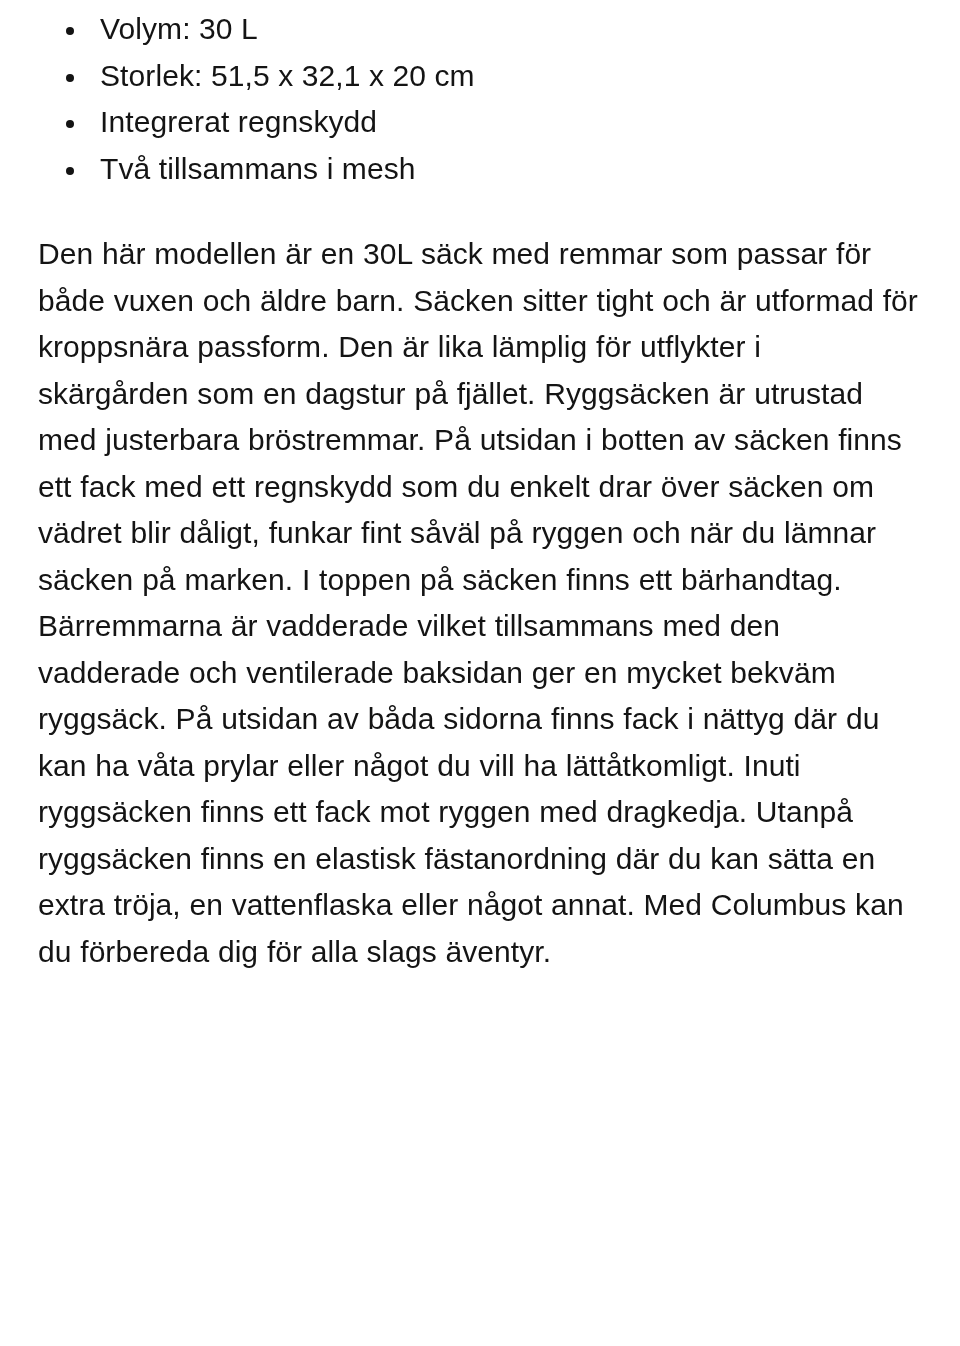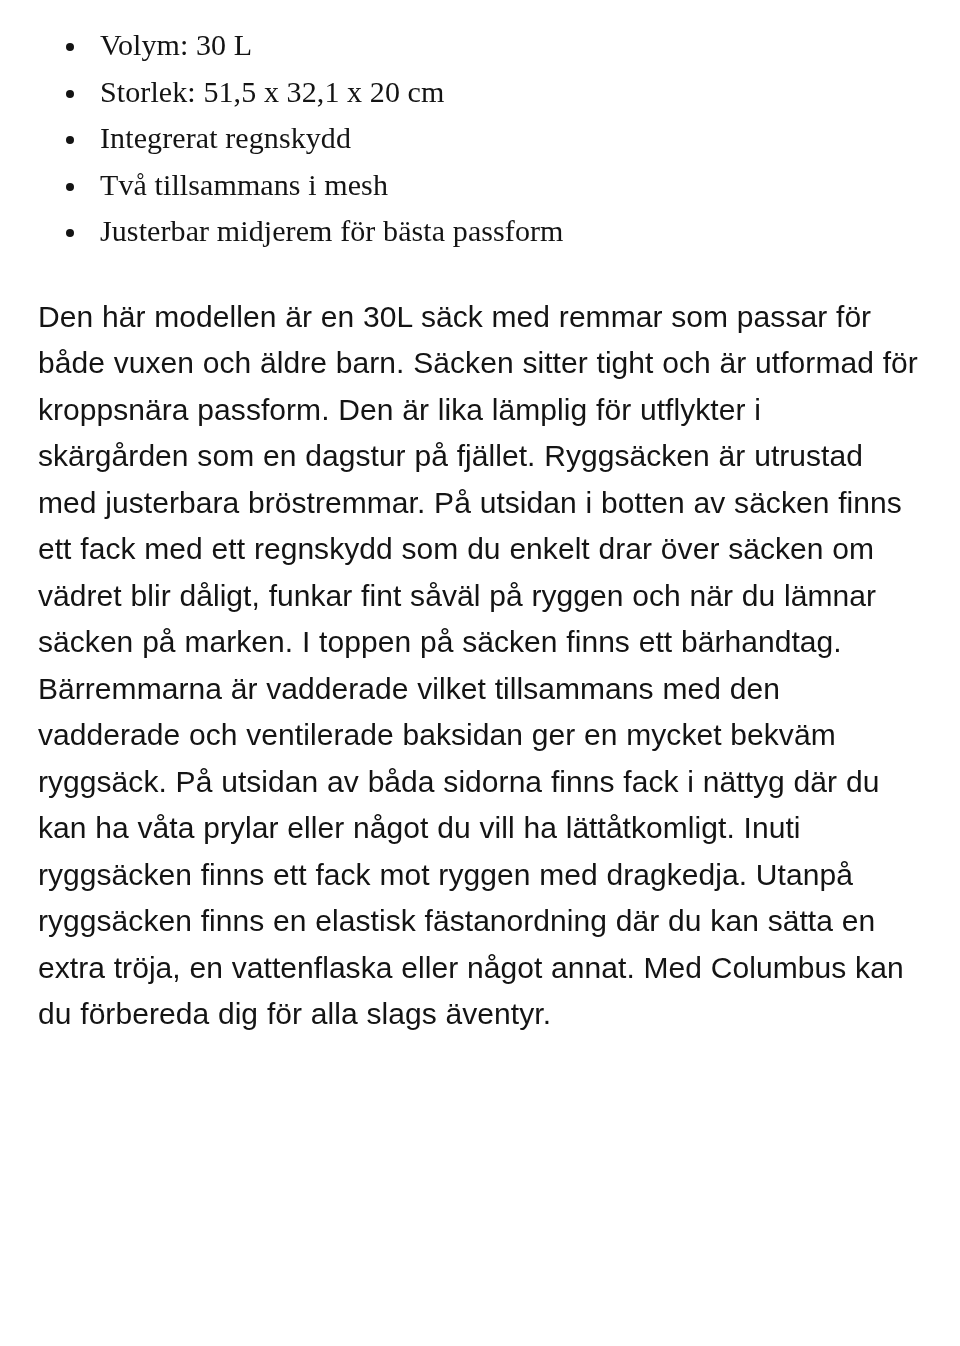--- a/index.html
+++ b/index.html
@@ -16,23 +16,22 @@
   }
   .page {
     box-sizing: border-box;
     width: 960px;
     height: 1346px;
     padding: 6px 40px 0 38px;
     overflow: hidden;
   }
   ul.spec-list {
     list-style: none;
-    margin: 16px 0 0 0;
+    margin: 0 0 0 0;
     padding: 0;
-    font-family: Liberation Serif, serif;
   }
   ul.spec-list li {
     position: relative;
     font-size: 30px;
     line-height: 46.5px;
     padding-left: 62px;
     letter-spacing: 0.1px;
     white-space: nowrap;
   }
   ul.spec-list li::before {
@@ -57,18 +56,17 @@
 </head>
 <body>
 
 <div class="page">
 
   <ul class="spec-list">
     <li>Volym: 30 L</li>
     <li>Storlek: 51,5 x 32,1 x 20 cm</li>
     <li>Integrerat regnskydd</li>
     <li>Två tillsammans i mesh</li>
-    <li>Justerbar midjerem för bästa passform</li>
   </ul>
 
   <p class="body-copy">Den här modellen är en 30L säck med remmar som passar för både vuxen och äldre barn. Säcken sitter tight och är utformad för kroppsnära passform. Den är lika lämplig för utflykter i skärgården som en dagstur på fjället. Ryggsäcken är utrustad med justerbara bröstremmar. På utsidan i botten av säcken finns ett fack med ett regnskydd som du enkelt drar över säcken om vädret blir dåligt, funkar fint såväl på ryggen och när du lämnar säcken på marken. I toppen på säcken finns ett bärhandtag. Bärremmarna är vadderade vilket tillsammans med den vadderade och ventilerade baksidan ger en mycket bekväm ryggsäck. På utsidan av båda sidorna finns fack i nättyg där du kan ha våta prylar eller något du vill ha lättåtkomligt. Inuti ryggsäcken finns ett fack mot ryggen med dragkedja. Utanpå ryggsäcken finns en elastisk fästanordning där du kan sätta en extra tröja, en vattenflaska eller något annat. Med Columbus kan du förbereda dig för alla slags äventyr.</p>
 
 </div>
 
 </body></html>

